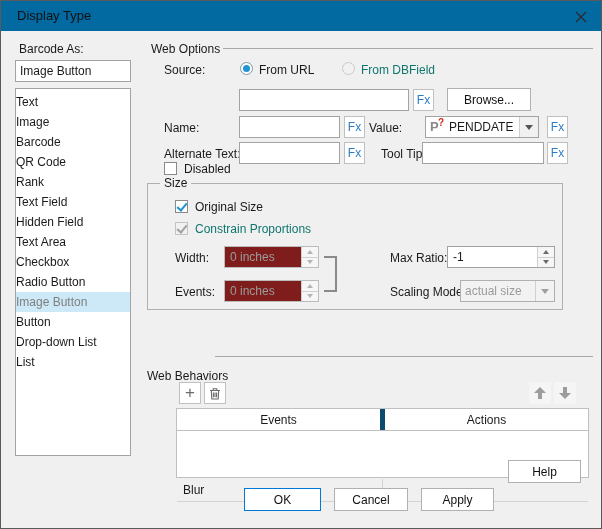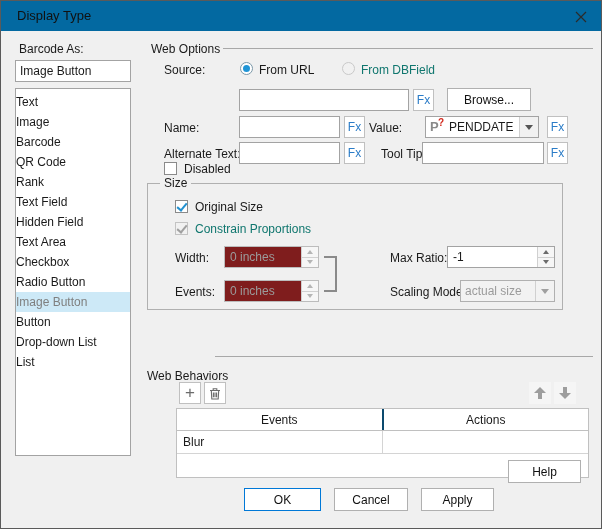--- a/index.html
+++ b/index.html
@@ -86,22 +86,22 @@
   .arr { position:relative; width:12px; height:12px; }
   .arr::before { content:""; position:absolute; left:0; width:0; height:0; border-left:6px solid transparent; border-right:6px solid transparent; }
   .arr.up::before { top:0; border-bottom:6px solid #9d9d9d; }
   .arr.up::after { content:""; position:absolute; left:4px; top:6px; width:4px; height:6px; background:#9d9d9d; }
   .arr.dn::before { bottom:0; border-top:6px solid #9d9d9d; }
   .arr.dn::after { content:""; position:absolute; left:4px; top:0; width:4px; height:6px; background:#9d9d9d; }
 
   .bh-table { position:absolute; left:175px; top:407px; width:413px; height:70px; background:#fff; border:1px solid #c0c0c0; }
   .bh-head { display:flex; height:22px; border-bottom:1px solid #c0c0c0; }
   .bh-head .hcell { flex:1; text-align:center; line-height:22px; }
-  .bh-head .hcell:first-child { border-right:2px solid #0c4a6e; }
-  .bh-row { display:flex; height:23px; border-bottom:1px solid #d4d4d4; }
+  .bh-head .hcell:first-child { border-right:5px solid #0c4a6e; }
+  .bh-row { display:flex; height:23px; border-bottom:1px solid #d4d4d4;margin-top:48px; }
   .bh-row .cell { flex:1; line-height:23px; padding-left:6px; white-space:nowrap; overflow:hidden; }
   .bh-row .cell:first-child { border-right:1px solid #d4d4d4; }
 </style>
 </head>
 <body>
 
 <div class="dialog">
 
   <div class="titlebar">
     <span class="title-text">Display Type</span>

